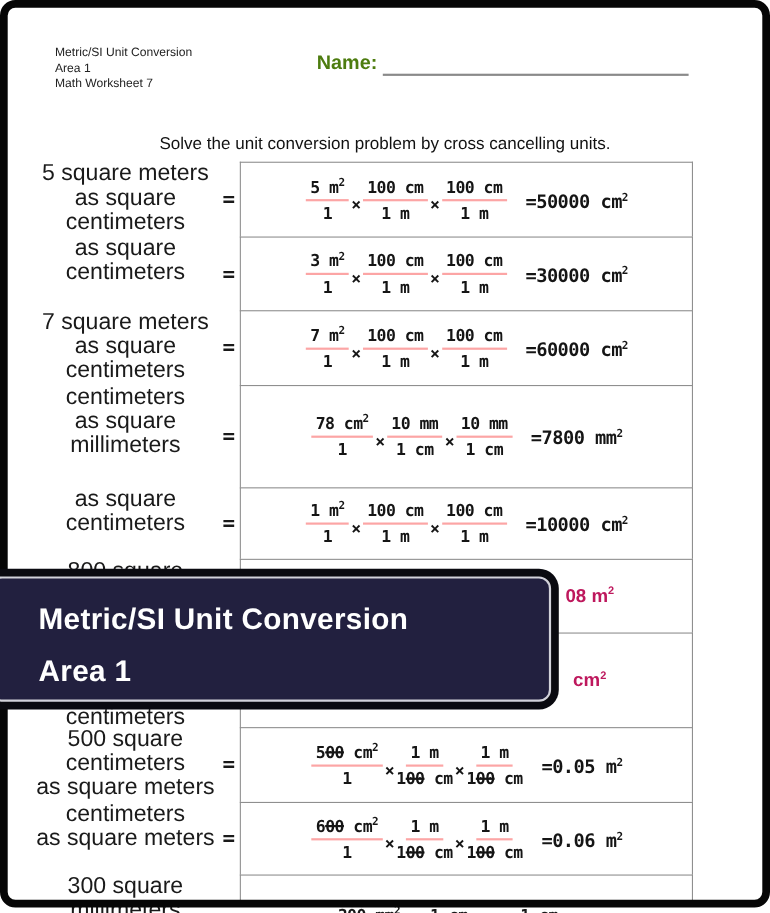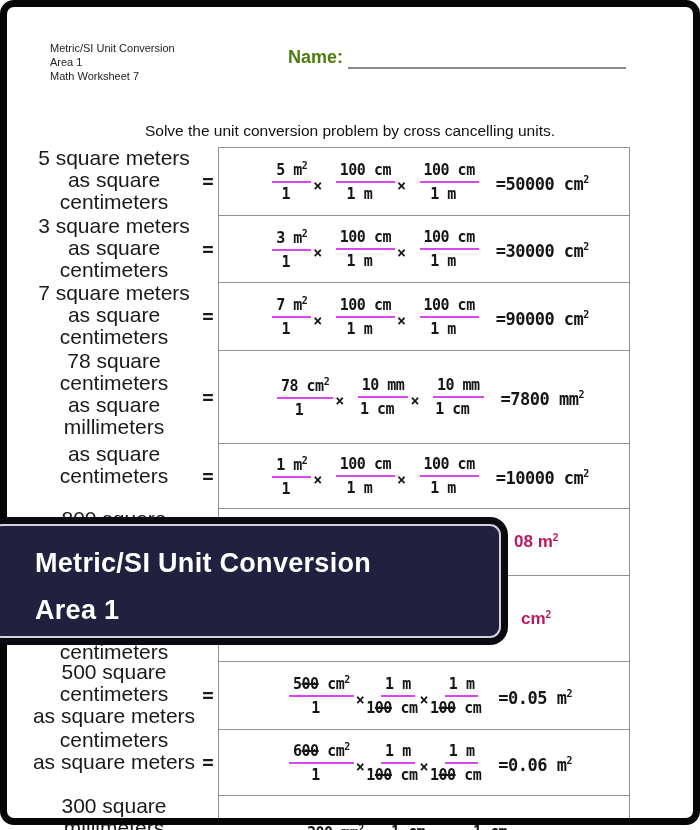--- a/index.html
+++ b/index.html
@@ -23,21 +23,21 @@
   .w-label{width:168px;text-align:center;font-size:21px;}
   .lab-line{height:22px;line-height:22px;}
   .w-equals{width:20px;display:flex;align-items:center;justify-content:center;
             font-weight:bold;font-size:19px;font-family:"DejaVu Sans Mono",monospace;}
   .w-box{flex:1;position:relative;display:flex;align-items:center;justify-content:center;
          border-top:1px solid #8f8f8f;border-left:1px solid #8f8f8f;border-right:1px solid #8f8f8f;}
   
   .equation{display:flex;align-items:center;font-family:"DejaVu Sans Mono",monospace;
             font-weight:bold;font-size:15px;color:#151515;letter-spacing:-0.5px;}
   .frac{display:inline-flex;flex-direction:column;align-items:center;margin:0 1px;}
-  .num{padding:0 4px 2px 4px;border-bottom:2px solid #d946ef;white-space:pre;margin-left:12px;}
+  .num{padding:0 4px 2px 4px;border-bottom:2px solid #fca5a5;white-space:pre;}
   .den{padding-top:2px;white-space:pre;}
   .times{margin:0 1px;font-size:15px;transform:translateY(4px);}
   .result{font-size:17px;margin-left:16px;white-space:pre;transform:translateY(2px);}
   sup{font-size:10px;font-weight:bold;}
   .strike{text-decoration:line-through;text-decoration-thickness:2px;}
   .w-frag{position:absolute;top:50%;transform:translateY(-50%);
           font-family:Liberation Sans, sans-serif;font-weight:bold;font-size:17px;color:#be185d;}
   .frag5{left:295px;} .frag6{left:302px;}
   .top-frag{position:absolute;top:27px;font-family:"DejaVu Sans Mono",monospace;
             font-weight:bold;font-size:15px;letter-spacing:-0.5px;}
@@ -88,21 +88,20 @@
             <span class="frac">
               <span class="num"><span>100 cm</span></span>
               <span class="den"><span>1 m</span></span>
             </span>
             <span class="result"><span>=</span><span>50000 cm</span><sup>2</sup></span>
           </div>
         </div>
       </div>
       <div class="w-row">
         <div class="w-label">
-          <div class="lab-line">3 square meters</div>
           <div class="lab-line">as square</div>
           <div class="lab-line">centimeters</div>
         </div>
         <div class="w-equals">=</div>
         <div class="w-box">
           <div class="equation">
             <span class="frac">
               <span class="num"><span>3 m</span><sup>2</sup></span>
               <span class="den"><span>1</span></span>
             </span>
@@ -136,27 +135,26 @@
             <span class="times">×</span>
             <span class="frac">
               <span class="num"><span>100 cm</span></span>
               <span class="den"><span>1 m</span></span>
             </span>
             <span class="times">×</span>
             <span class="frac">
               <span class="num"><span>100 cm</span></span>
               <span class="den"><span>1 m</span></span>
             </span>
-            <span class="result"><span>=</span><span>90000 cm</span><sup>2</sup></span>
-          </div>
-        </div>
-      </div>
-      <div class="w-row">
-        <div class="w-label">
-          <div class="lab-line">78 square</div>
+            <span class="result"><span>=</span><span>60000 cm</span><sup>2</sup></span>
+          </div>
+        </div>
+      </div>
+      <div class="w-row">
+        <div class="w-label">
           <div class="lab-line">centimeters</div>
           <div class="lab-line">as square</div>
           <div class="lab-line">millimeters</div>
         </div>
         <div class="w-equals">=</div>
         <div class="w-box">
           <div class="equation">
             <span class="frac">
               <span class="num"><span>78 cm</span><sup>2</sup></span>
               <span class="den"><span>1</span></span>

